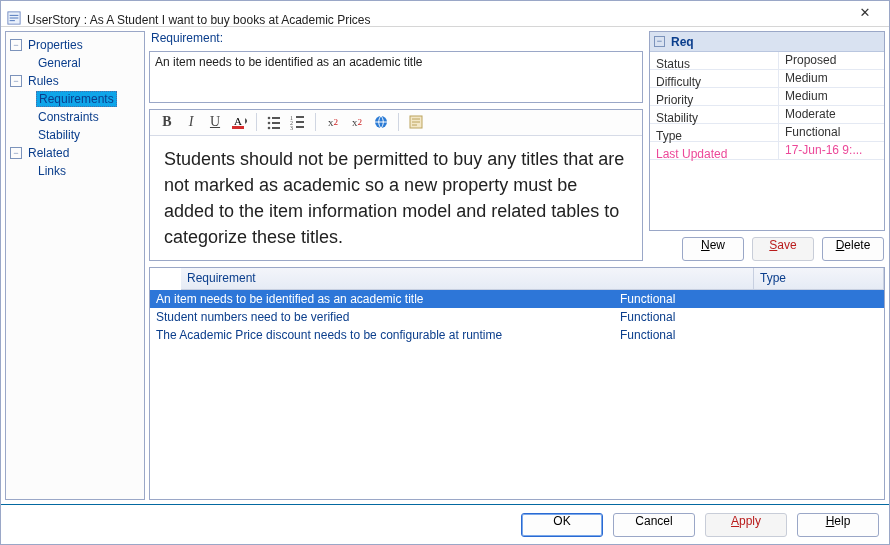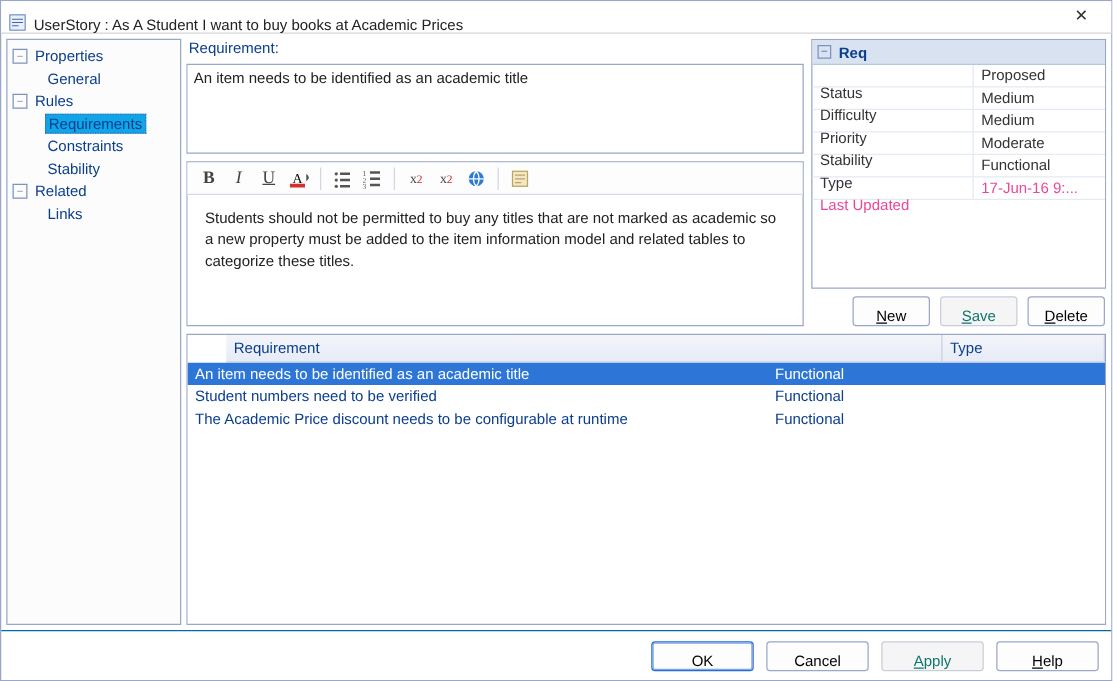--- a/index.html
+++ b/index.html
@@ -107,21 +107,21 @@
     color:#444;
     font-family:"Times New Roman", serif;
     font-size:14px;
   }
   .tb-btn svg { display:block; }
   .tb-sep { width:1px; height:18px; background:#d0d6e2; margin:0 4px; }
   .editor-body {
     flex:1;
     padding:10px 14px;
     color:#222;
-    font-size:12px;
+    font-size:18px;
     line-height:1.45;
     overflow:auto;
   }
   .panel-right {
     width:236px;
     display:flex; flex-direction:column;
     gap:6px;
   }
   .propgrid {
     border:1px solid #9aa7c7;
@@ -136,38 +136,38 @@
     display:flex; align-items:center; gap:6px;
     padding:0 4px;
     color:#0b3e8c;
     font-weight:600;
   }
   .propgrid-hd .exp {
     width:11px; height:11px; border:1px solid #7c93bb; color:#7c93bb;
     font-size:9px; line-height:9px; text-align:center;
   }
   .prop-row { display:flex; height:18px; border-bottom:1px solid #e4e9f3; }
-  .prop-row .k { width:128px; padding:15px 6px; color:#333; }
+  .prop-row .k { width:128px; padding:5px 6px; color:#333; }
   .prop-row .v { flex:1; padding:1px 6px; color:#333; border-left:1px solid #e4e9f3; overflow:hidden; text-overflow:ellipsis; white-space:nowrap;}
   .prop-row.ro .k, .prop-row.ro .v { color:#ec4899; }
   .propgrid-fill { flex:1; }
   .btnrow {
     display:flex; justify-content:flex-end; gap:8px;
     padding:0 1px;
   }
   .btn {
     min-width:62px; height:24px;
     border:1px solid #9aa7c7;
     border-radius:3px;
     background:#fdfdfd;
     padding:0 10px;
     font-family:inherit; font-size:12px;
-    display:inline-flex; align-items:flex-end; justify-content:center;
-  }
-  .btn.disabled { color:#0f766e; border-color:#c8cdd8; background:#f5f5f5; }
+    display:inline-flex; align-items:flex-start; justify-content:center;
+  }
+  .btn.disabled { color:#b91c1c; border-color:#c8cdd8; background:#f5f5f5; }
   .btn.default { border-color:#2a6ad3; box-shadow:inset 0 0 0 1px #7aa8ea; }
   .grid {
     flex:1;
     border:1px solid #9aa7c7;
     display:flex; flex-direction:column;
     min-height:0;
   }
   .grid-hd {
     display:flex; height:22px;
     background:linear-gradient(#f3f5fa,#e6ebf5);

